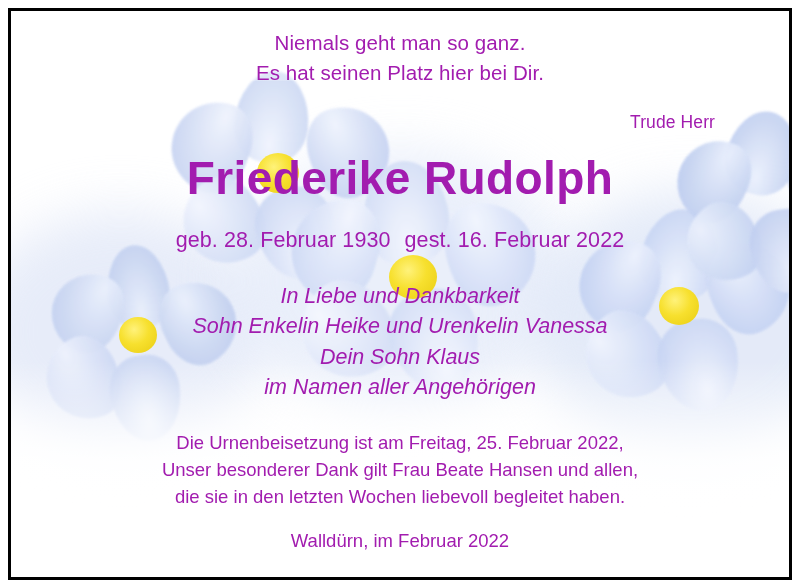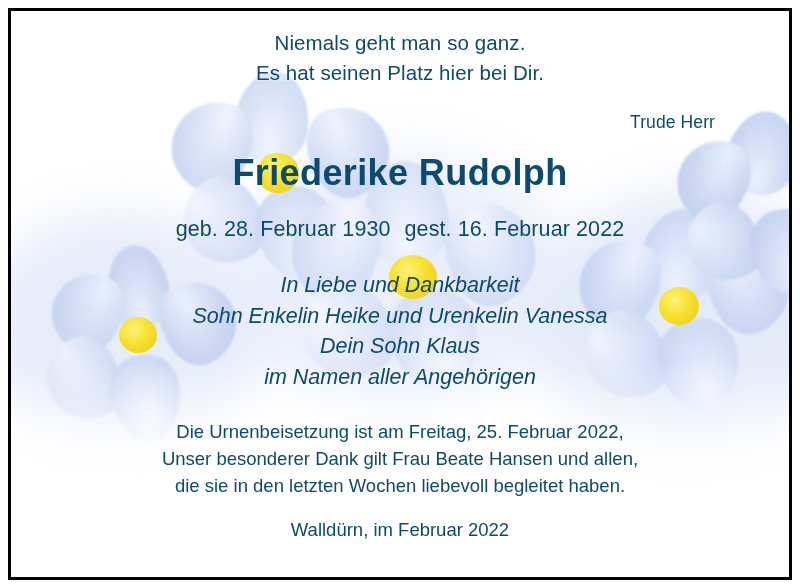--- a/index.html
+++ b/index.html
@@ -60,41 +60,41 @@
     opacity: 0.75;
   }
   .text-layer {
     position: absolute;
     left: 11px;
     top: 11px;
     width: 778px;
     height: 566px;
     z-index: 3;
     text-align: center;
-    color: #0c4a6e;
+    color: #a21caf;
   }
   .verse {
     margin-top: 17px;
     font-size: 20.5px;
     line-height: 1.48;
     letter-spacing: 0.1px;
   }
   .verse-line {
     display: block;
   }
   .author {
     display: block;
     margin-top: 21px;
     margin-right: 74px;
     text-align: right;
     font-size: 17.5px;
   }
   .name {
     margin-top: 18px;
-    font-size: 36px;
+    font-size: 46px;
     font-weight: bold;
     letter-spacing: 0.4px;
     line-height: 1.05;
   }
   .dates {
     margin-top: 26px;
     font-size: 21.5px;
     letter-spacing: 0.1px;
   }
   .dates .sep {

